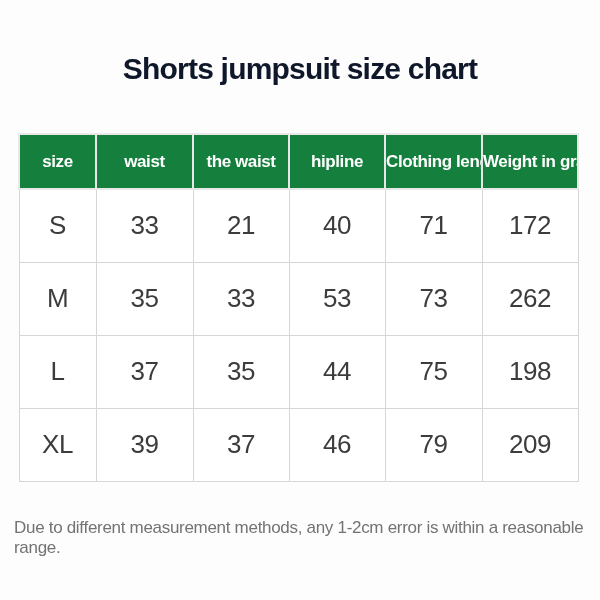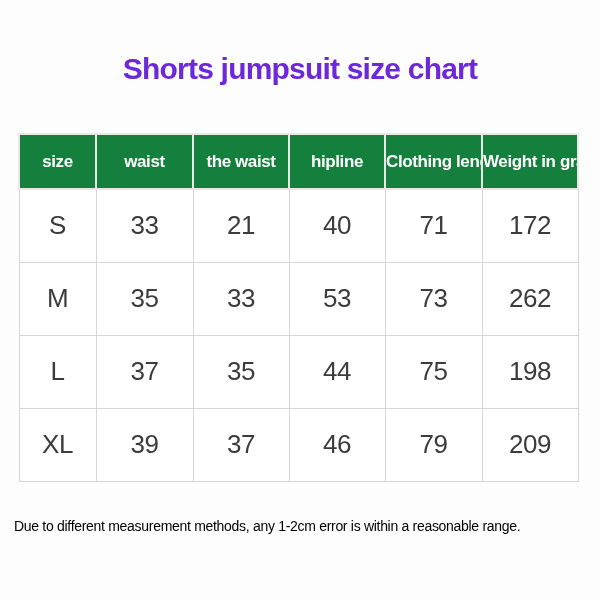--- a/index.html
+++ b/index.html
@@ -16,21 +16,21 @@
     height: 600px;
   }
   .title {
     position: absolute;
     top: 52px;
     left: 0;
     width: 600px;
     text-align: center;
     font-size: 30px;
     font-weight: 700;
-    color: #6d28d9;
+    color: #0f172a;
     letter-spacing: -0.8px;
   }
   .size-table {
     position: absolute;
     left: 18px;
     top: 133px;
     width: 559px;
     border-collapse: collapse;
     table-layout: fixed;
   }
@@ -56,23 +56,23 @@
     text-align: center;
     vertical-align: middle;
     border: 1px solid #d6d6d6;
     letter-spacing: -0.5px;
   }
   .footer-note {
     position: absolute;
     left: 14px;
     top: 518px;
     width: 580px;
-    font-size: 14px;
+    font-size: 17px;
     font-weight: 400;
-    color: #000000;
+    color: #737373;
     letter-spacing: -0.3px;
   }
 </style>
 </head>
 <body>
 
 <div class="page">
 
   <h1 class="title">Shorts jumpsuit size chart</h1>
 

